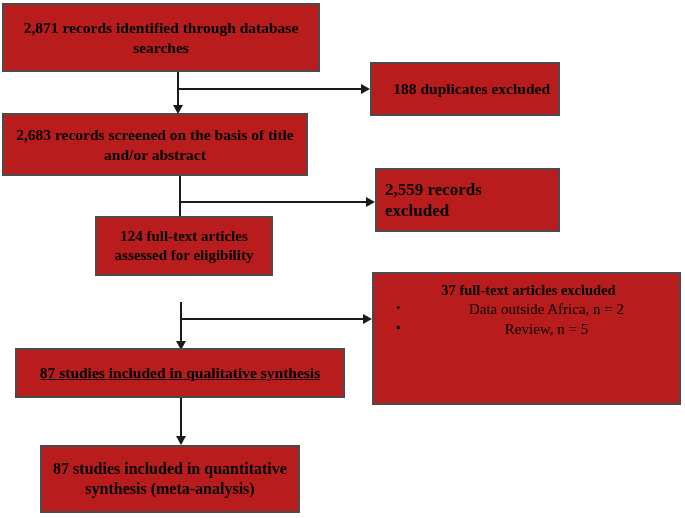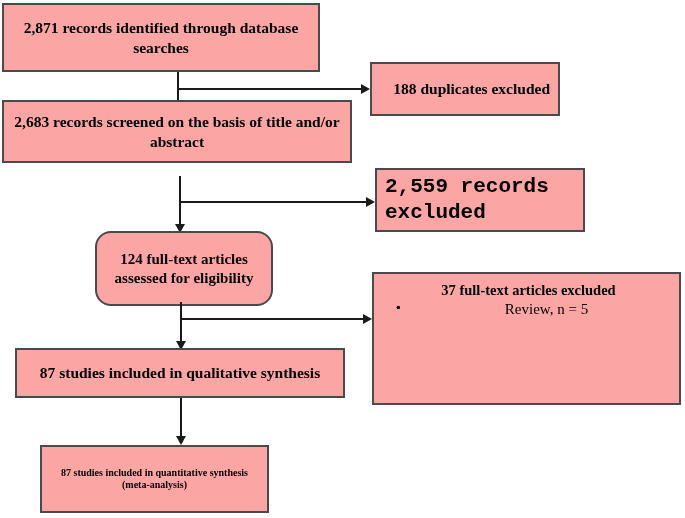--- a/index.html
+++ b/index.html
@@ -12,47 +12,47 @@
     width: 685px;
     height: 518px;
     background: #ffffff;
     font-family: "Liberation Serif", "DejaVu Serif", serif;
     overflow: hidden;
   }
   .box {
     position: absolute;
     box-sizing: border-box;
     border: 2px solid #4a4a4a;
-    background: #fca5a5;
+    background: #b91c1c;
     display: flex;
     align-items: center;
     justify-content: center;
     text-align: center;
     font-weight: bold;
     color: #000000;
     line-height: 1.25;
   }
   .box.left-align {
     justify-content: flex-end;
     text-align: left;
   }
   .box-text {
     display: block;
     padding: 0 8px;
   }
 
   
   #node-identified   { left: 2px;   top: 3px;   width: 318px; height: 69px;  font-size: 15.5px; }
   #node-duplicates   { left: 370px; top: 62px;  width: 190px; height: 54px;  font-size: 15.5px; }
-  #node-screened     { left: 2px;   top: 100px; width: 350px; height: 63px;  font-size: 15.5px; }
-  #node-recexcluded  { left: 375px; top: 168px; width: 210px; height: 64px;  font-size: 21px; font-family: Liberation Mono, monospace; }
-  #node-fulltext     { left: 95px;  top: 231px; width: 178px; height: 75px;  font-size: 15px; border-radius: 16px; }
+  #node-screened     { left: 2px;   top: 113px; width: 306px; height: 63px;  font-size: 15.5px; }
+  #node-recexcluded  { left: 375px; top: 168px; width: 185px; height: 64px;  font-size: 17px; }
+  #node-fulltext     { left: 95px;  top: 216px; width: 178px; height: 60px;  font-size: 15px; }
   #node-ftexcluded   { left: 372px; top: 272px; width: 309px; height: 133px; font-size: 14.5px; }
-  #node-qualitative  { left: 15px;  top: 348px; width: 330px; height: 50px;  font-size: 15.5px; }
-  #node-quantitative { left: 40px;  top: 445px; width: 229px; height: 68px;  font-size: 10px; }
+  #node-qualitative  { left: 15px;  top: 348px; width: 330px; height: 50px;  font-size: 15.5px; text-decoration: underline; }
+  #node-quantitative { left: 40px;  top: 445px; width: 260px; height: 68px;  font-size: 16px; }
 
   
   #node-ftexcluded {
     display: block;
     font-weight: normal;
     padding: 8px 6px 6px 10px;
   }
   .excl-heading {
     font-weight: bold;
     font-size: 14.5px;
@@ -139,20 +139,21 @@
   <div class="vline" style="left:180px; top:302px; height:45px;"></div>
   <div class="hline" style="left:180px; top:318px; width:185px;"></div>
   <div class="arrow-right" style="left:363px; top:314px;"></div>
   <div class="arrow-down" style="left:176px; top:341px;"></div>
 
   <div class="box" id="node-ftexcluded">
     <div class="excl-heading">37 full-text articles excluded</div>
     <ul class="excl-list">
       <li>
         <span class="bullet">•</span>
+        <span>Data outside Africa, n = 2</span>
       </li>
       <li>
         <span class="bullet">•</span>
       </li>
       <li>
         <span class="bullet">•</span>
       </li>
       <li>
         <span class="bullet">•</span>
         <span>Review, n = 5</span>

